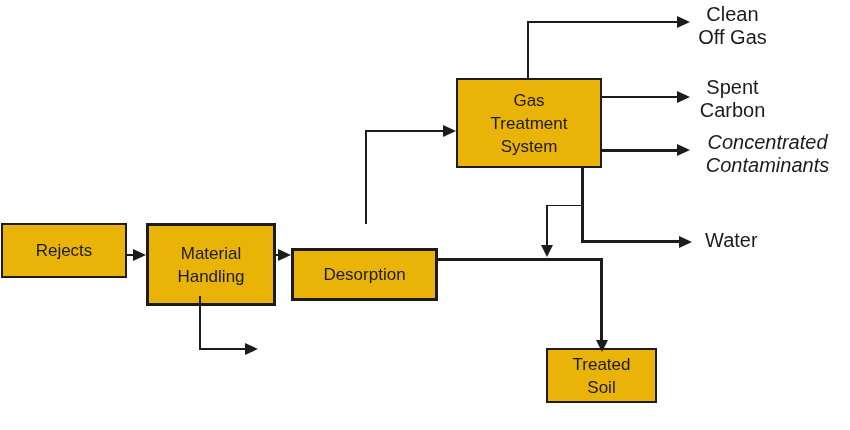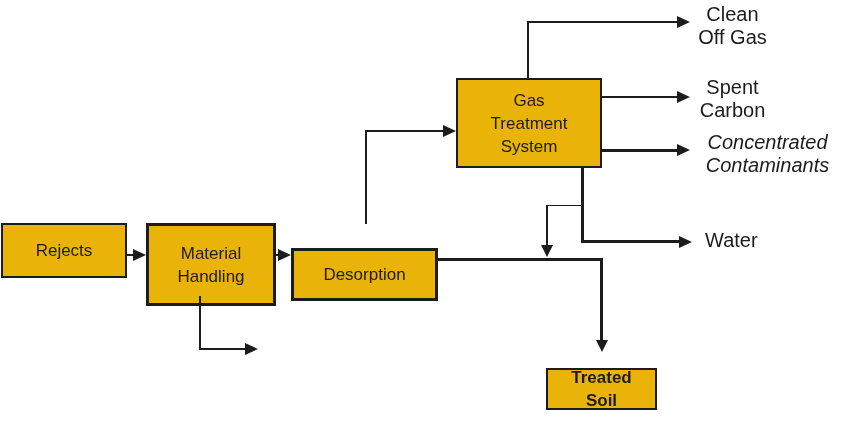--- a/index.html
+++ b/index.html
@@ -63,21 +63,21 @@
 
   <div class="box thick" style="left:146px; top:223px; width:130px; height:83px;">Material
 Handling</div>
 
   <div class="box thick" style="left:291px; top:224px; width:147px; height:53px;margin-top:24px;">Desorption</div>
 
   <div class="box" style="left:456px; top:78px; width:146px; height:90px;">Gas
 Treatment
 System</div>
 
-  <div class="box" style="left:546px; top:368px; width:111px; height:42px;font-weight:bold;">Treated
+  <div class="box" style="left:546px; top:348px; width:111px; height:55px;">Treated
 Soil</div>
 
   <div class="line" style="left:127px; top:254px; width:9px; height:2px;"></div>
   <div class="arr-r" style="left:133px; top:249px;"></div>
 
   <div class="line" style="left:276px; top:254px; width:6px; height:2px;"></div>
   <div class="arr-r" style="left:278px; top:249px;"></div>
 
   <div class="line" style="left:199px; top:296px; width:2px; height:54px;"></div>
   <div class="line" style="left:199px; top:348px; width:46px; height:2px;"></div>

